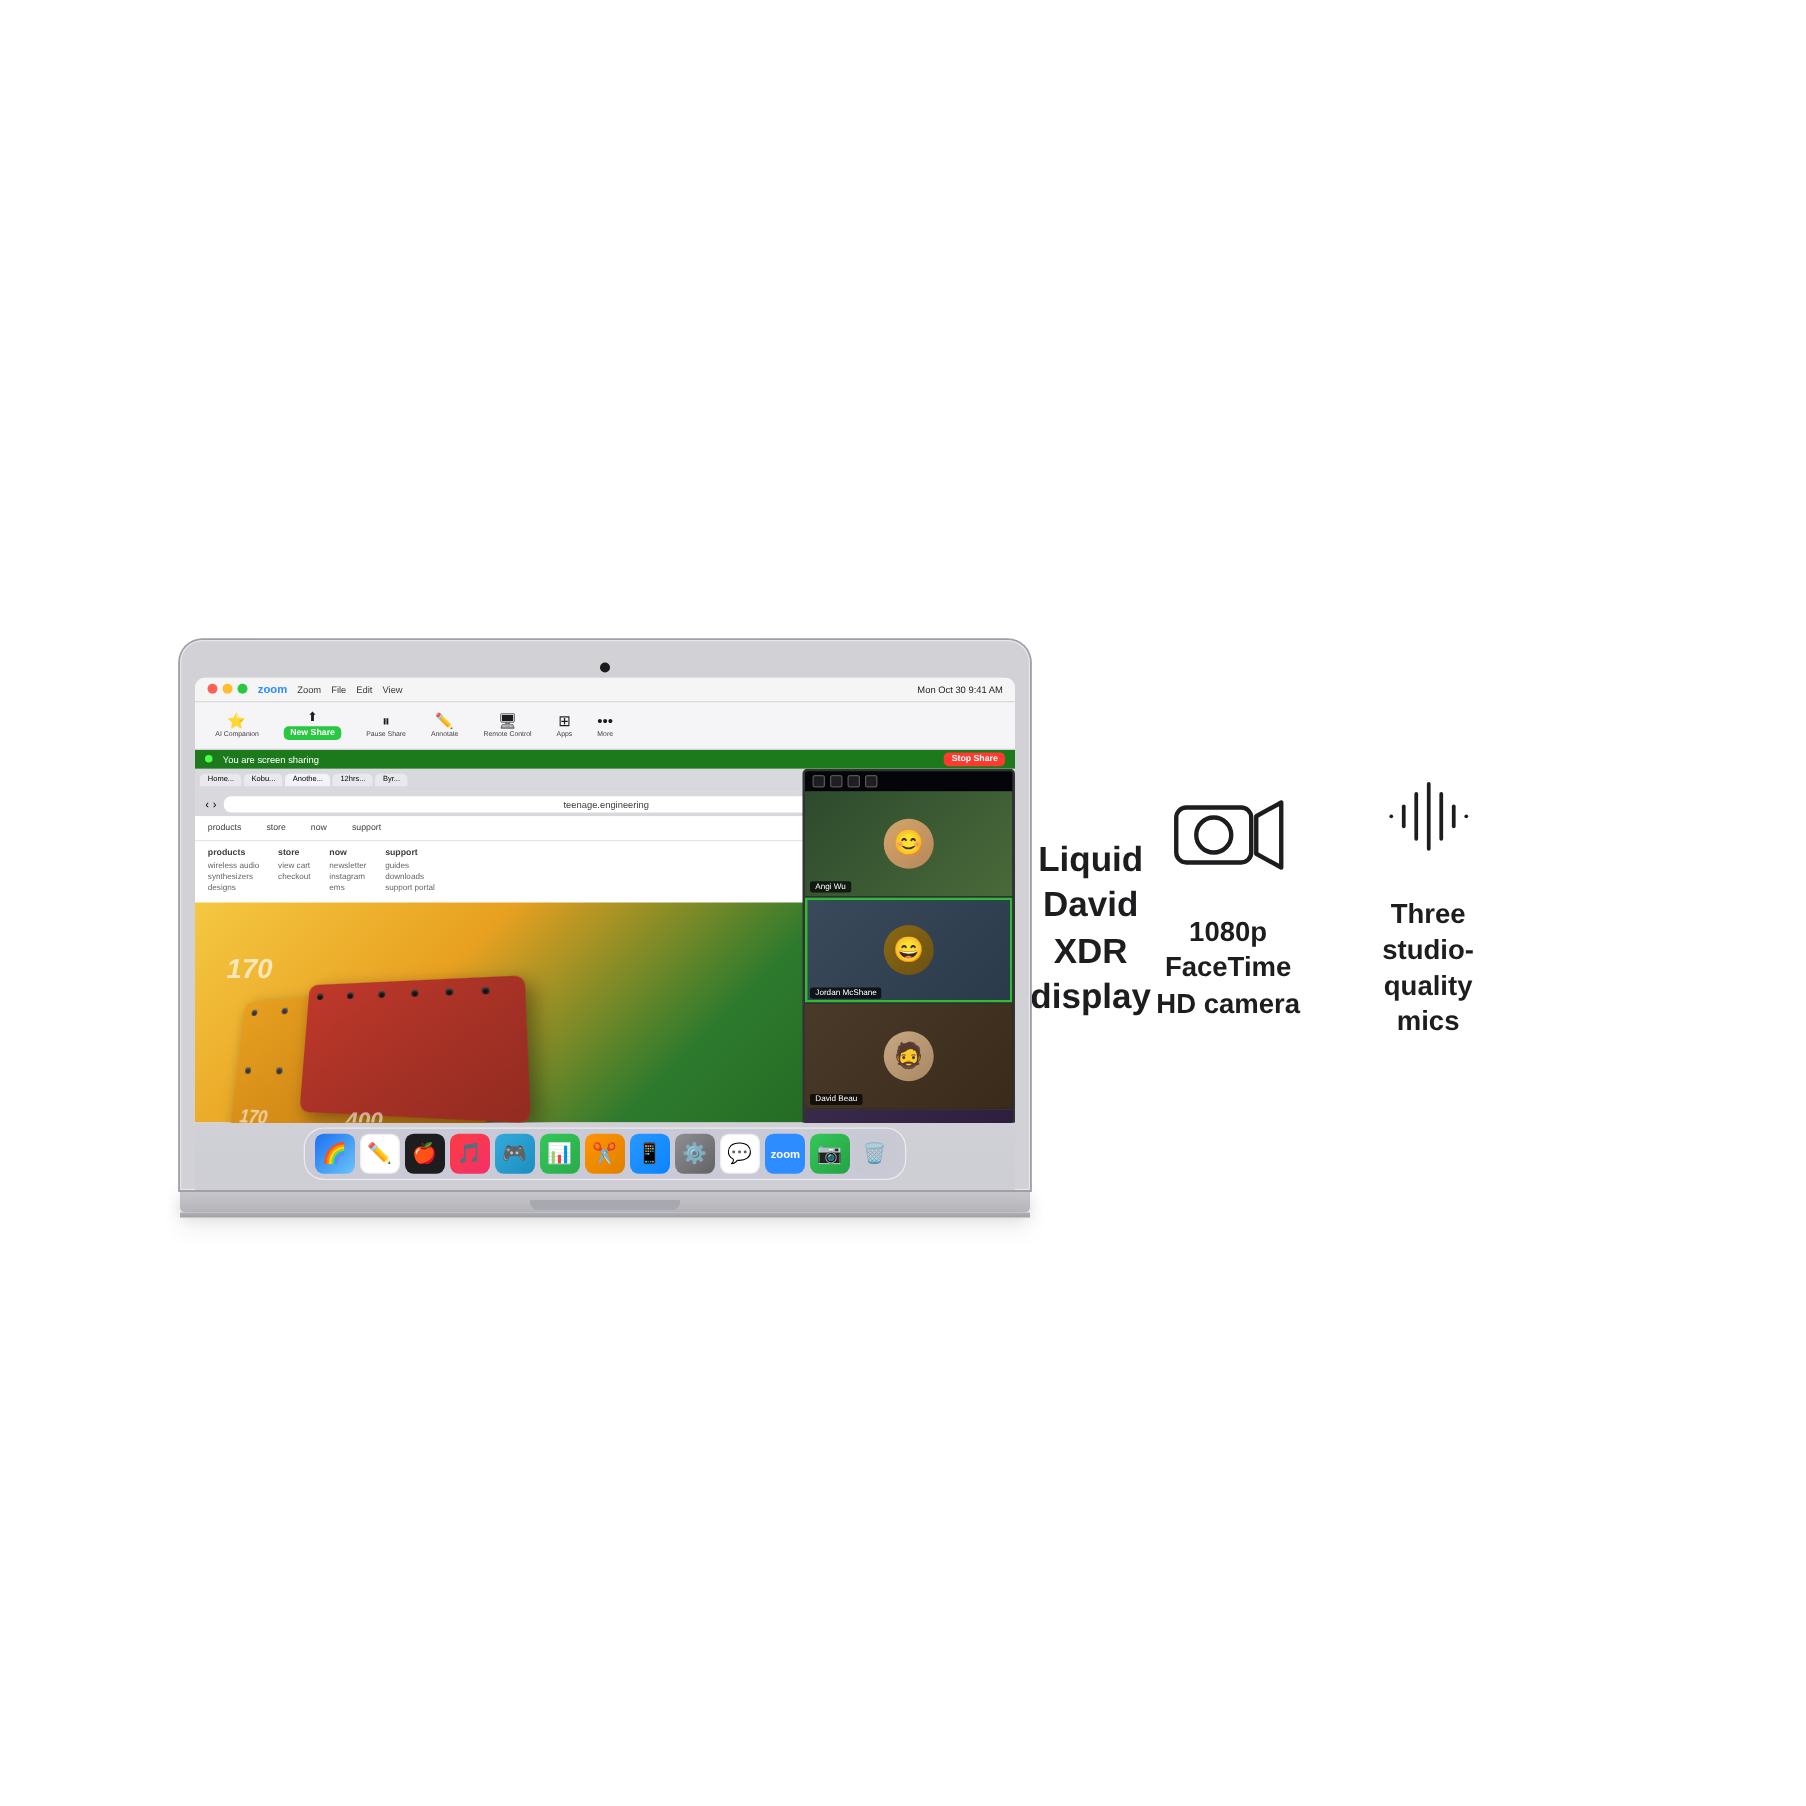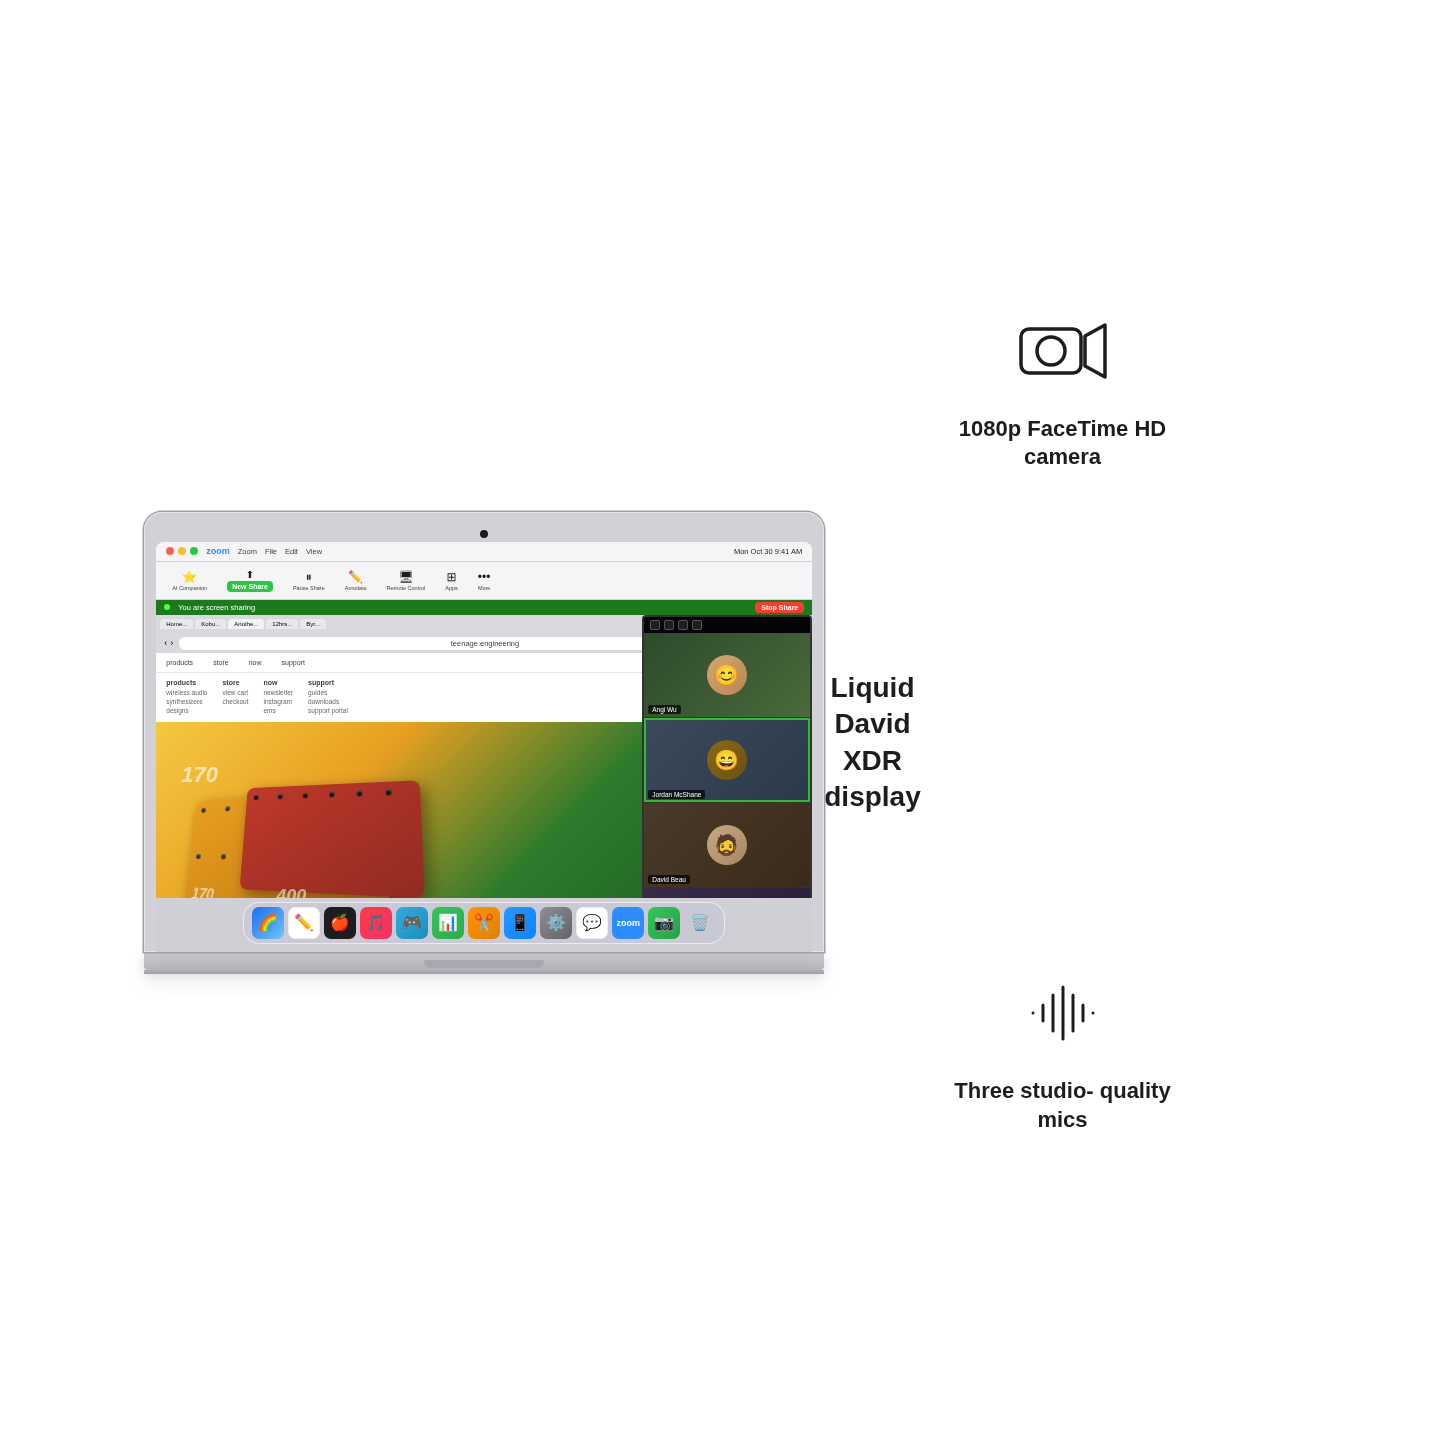--- a/index.html
+++ b/index.html
@@ -386,21 +386,21 @@
       font-weight: 700;
       color: #1d1d1f;
       line-height: 1.3;
     }
 
     
     .features-section {
       width: 380px;
       height: 100%;
       display: flex;
-      flex-direction: column;
+      flex-direction: row;
       justify-content: flex-start;
       gap: 0;
       padding: 60px 40px 60px 20px;
     }
 
     .feature-item {
       display: flex;
       flex-direction: column;
       align-items: center;
       text-align: center;

